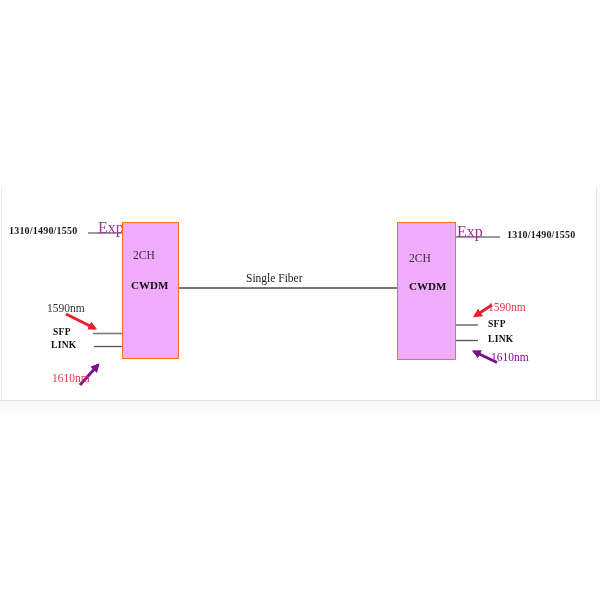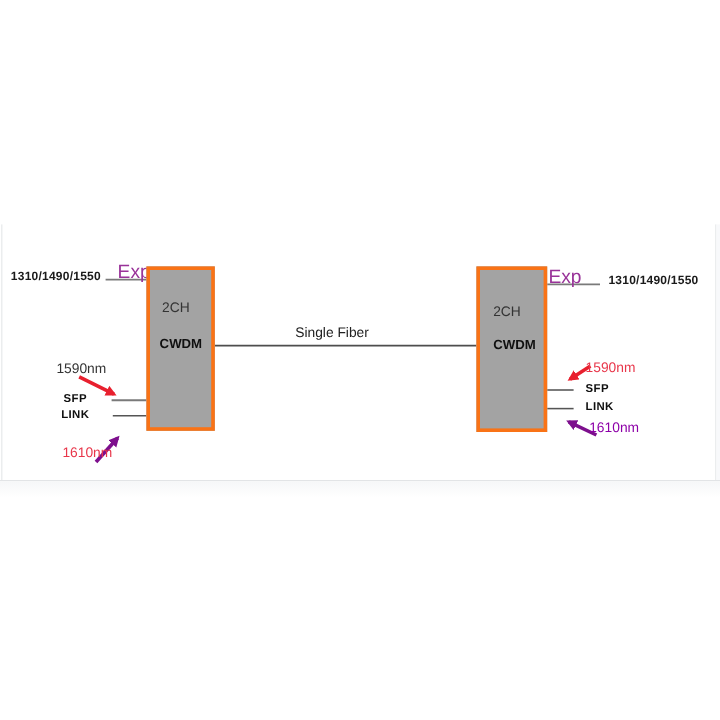--- a/index.html
+++ b/index.html
@@ -1,30 +1,30 @@
 <!DOCTYPE html>
 <html><head>
 <meta charset="utf-8">
 <style>
   html,body{margin:0;padding:0;background:#ffffff;}
   .stage{
     position:relative;width:600px;height:516px;background:#ffffff;overflow:hidden;
-    font-family:Liberation Sans, sans-serif;
+    font-family:Liberation Serif, serif;
   }
   
   .frame-line{position:absolute;background:#e7e9ea;}
   .frame-left{left:1px;top:187px;width:1px;height:213px;}
   .frame-right{left:596px;top:187px;width:1px;height:213px;}
   .frame-bottom{left:0;top:400px;width:600px;height:1px;background:#e2e4e6;}
   .below-band{position:absolute;left:0;top:401px;width:600px;height:14px;
     background:linear-gradient(#f6f7f8,#ffffff);}
   .right-band{position:absolute;left:597px;top:187px;width:3px;height:213px;background:#f8f9fb;}
 
   
-  .cwdm-box{position:absolute;border:3px solid #f97316;background:#a3a3a3;box-sizing:border-box;}
+  .cwdm-box{position:absolute;border:1px solid #f97316;background:#f0abfc;box-sizing:border-box;}
   .box-left{left:122px;top:222px;width:57px;height:137px;}
   .box-right{left:397px;top:222px;width:59px;height:138px;}
   .ch-label{position:absolute;font-size:11.5px;color:#333;white-space:nowrap;}
   .dev-label{position:absolute;font-size:11px;font-weight:700;color:#101010;white-space:nowrap;}
 
   
   .lbl{position:absolute;white-space:nowrap;line-height:1;}
   .wav{font-size:10px;font-weight:700;color:#1a1a1a;letter-spacing:0.2px;}
   .exp{font-size:16px;color:#993399;}
   .fiber{font-size:11.5px;color:#222;text-align:right;}

